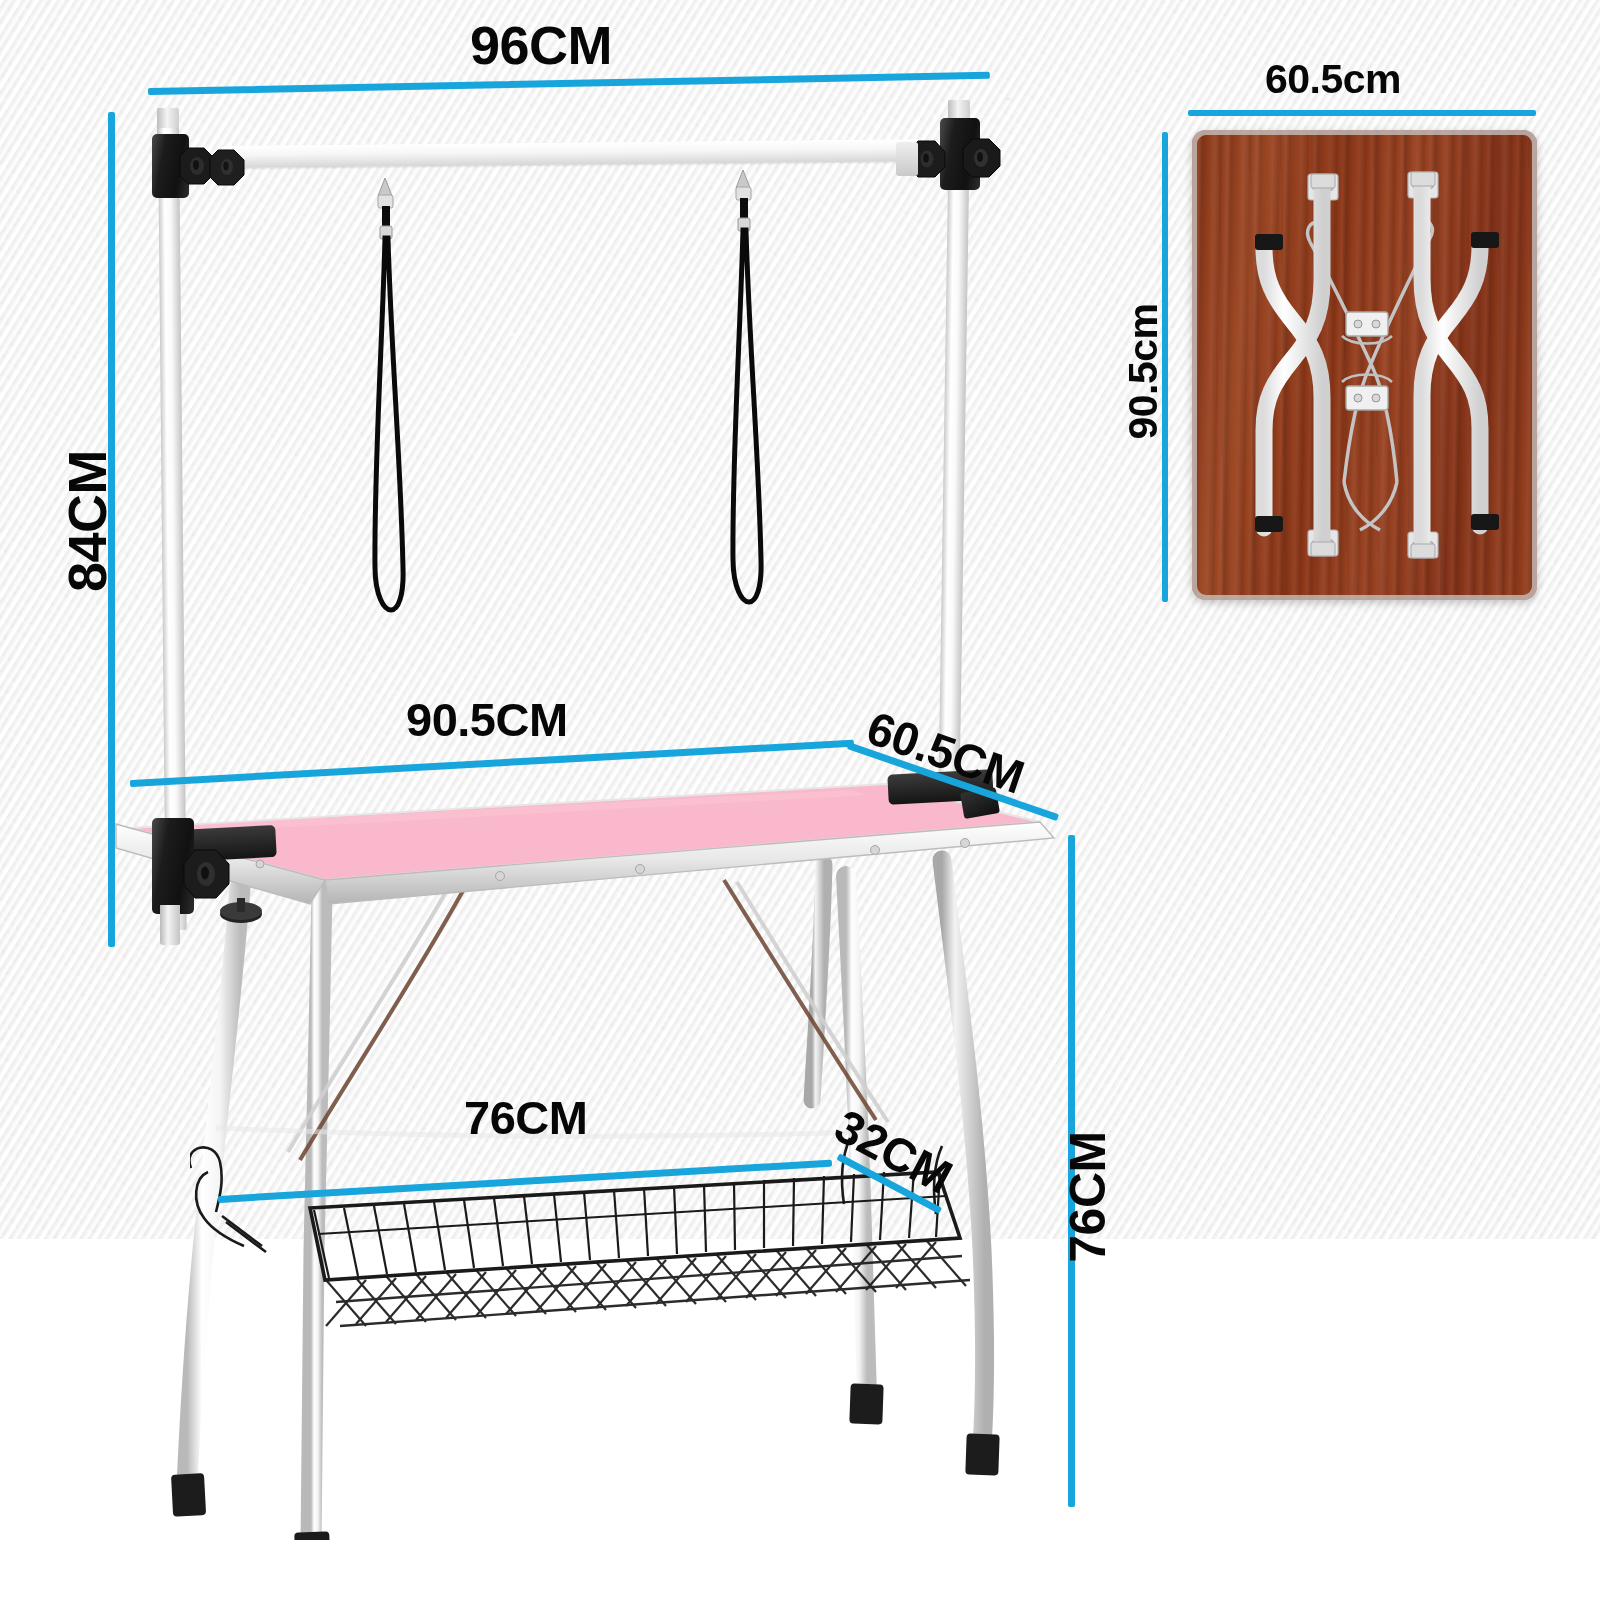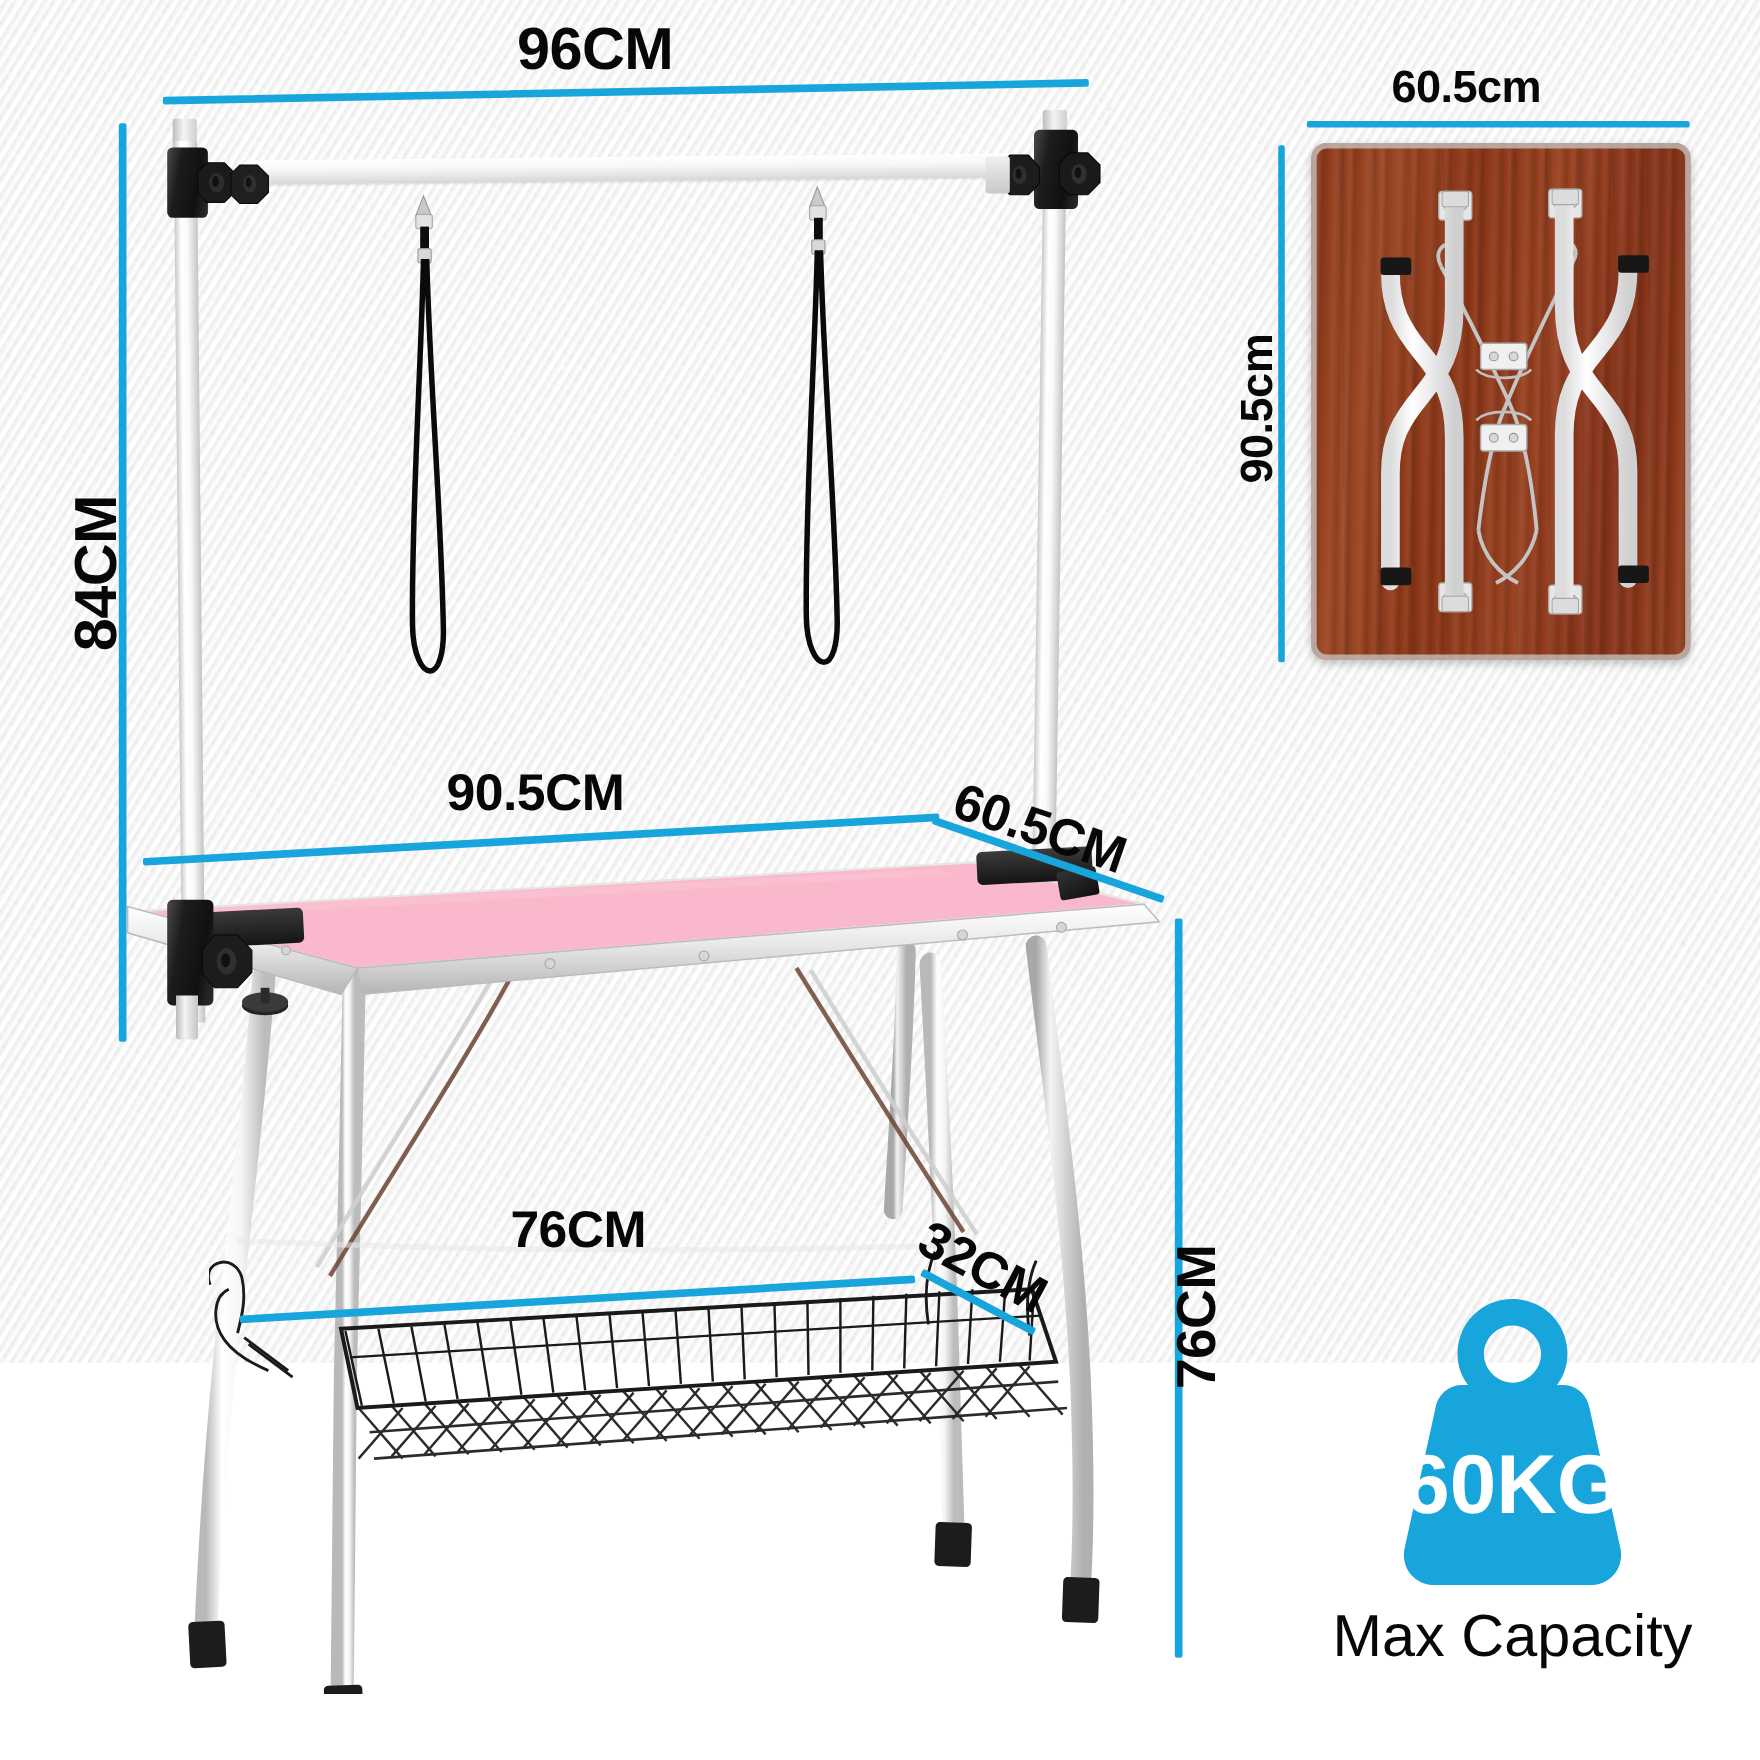--- a/index.html
+++ b/index.html
@@ -456,30 +456,14 @@
       </g>
     </svg>
 
     <div class="dimline h" style="left:88px; top:50px; width:348px; height:6px;"></div>
     <div class="dimlabel" style="left:165px; top:-4px; font-size:41px;">60.5cm</div>
 
     <div class="dimline v" style="left:62px; top:72px; height:470px; width:6px;"></div>
     <div class="dimlabel vtext" style="left:-25px; top:288px; font-size:41px; transform: rotate(-90deg);">90.5cm</div>
   </div>
 
-  <div id="capacity-badge" style="left:1180px; top:1175px; width:390px;">
-    <svg width="300" height="275" viewBox="0 0 300 275" style="display:block; margin:0 auto;">
-
-      <path d="M150 6 C 122 6, 100 28, 100 56 C 100 72, 108 86, 120 94
-               L 180 94 C 192 86, 200 72, 200 56 C 200 28, 178 6, 150 6 Z
-               M150 30 C 164 30, 176 42, 176 56 C 176 70, 164 82, 150 82
-               C 136 82, 124 70, 124 56 C 124 42, 136 30, 150 30 Z" fill="#18a5dc"></path>
-
-      <path d="M104 84 C 92 84, 82 93, 80 105 L 52 232
-               C 48 250, 61 266, 79 266 L 221 266
-               C 239 266, 252 250, 248 232 L 220 105
-               C 218 93, 208 84, 196 84 Z" fill="#18a5dc"></path>
-      <text x="150" y="200" text-anchor="middle" font-family="Liberation Sans, sans-serif" font-size="76" font-weight="bold" fill="#ffffff">60KG</text>
-    </svg>
-    <div class="badge-caption" style="font-size:54px; margin-top:6px;">Max Capacity</div>
-  </div>
 
 </div>
 
 </body></html>

